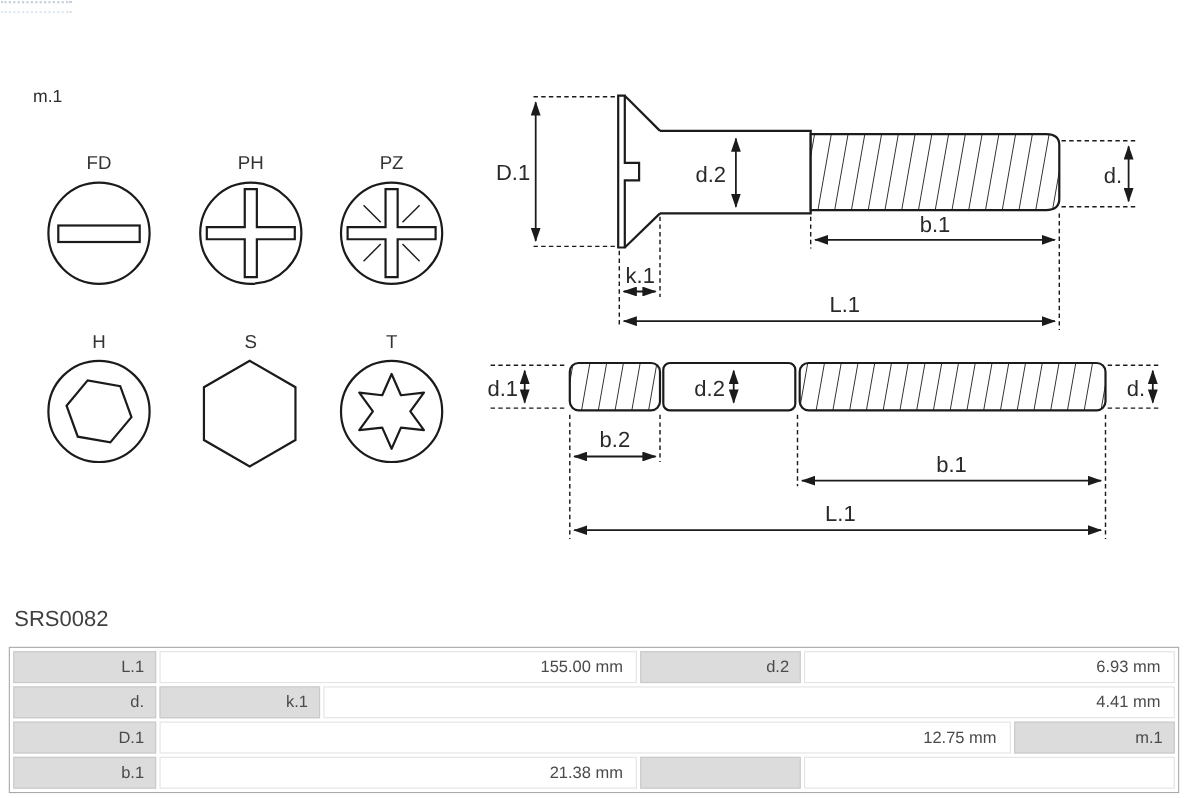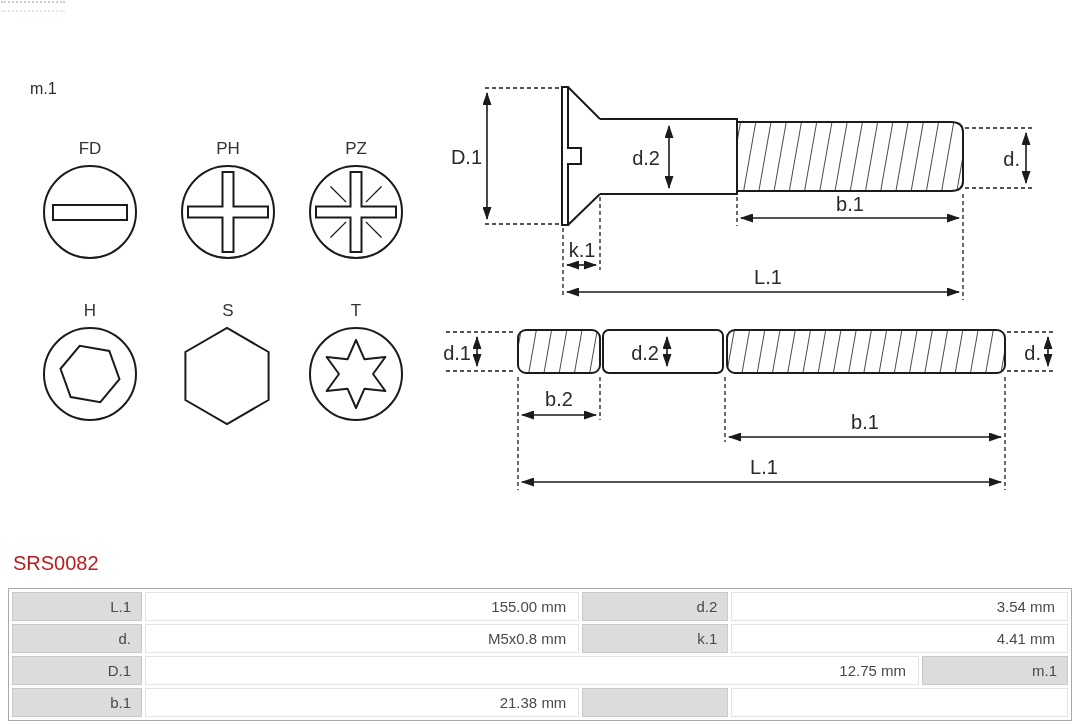--- a/index.html
+++ b/index.html
@@ -7,21 +7,21 @@
     position:relative;width:1080px;height:725px;background:#ffffff;overflow:hidden;
     font-family:"Liberation Sans",sans-serif;
   }
   .abs{position:absolute;}
   #watermark{
     left:1px;top:1px;width:64px;height:7px;
     border-top:2px dotted #b7c4d3;border-bottom:2px dotted #d9e2ec;
     opacity:.8;
   }
   #m1-label{left:30px;top:80px;font-size:16px;color:#2b2b2b;}
-  #part-code{left:13px;top:552px;font-size:20px;color:#b91c1c;}
+  #part-code{left:13px;top:552px;font-size:20px;color:#404040;}
   svg text{font-family:"Liberation Sans",sans-serif;font-size:20px;fill:#2a2a2a;}
   svg text.icon-lab{font-size:17px;fill:#343434;}
   .dim{stroke:#1b1b1b;stroke-width:1.6;fill:none;}
   .ext{stroke:#1b1b1b;stroke-width:1.3;fill:none;stroke-dasharray:4,3;}
   .body-line{stroke:#1b1b1b;stroke-width:2;fill:#ffffff;}
   .body-open{stroke:#1b1b1b;stroke-width:2;fill:#ffffff;}
   .icon-shape{stroke:#1b1b1b;stroke-width:2;fill:#ffffff;}
   .thin{stroke:#1b1b1b;stroke-width:1.3;fill:none;}
   
   #spec-table{
@@ -174,25 +174,24 @@
     </g>
   </svg>
 
   <div id="part-code" class="abs">SRS0082</div>
 
   <div id="spec-table" class="abs">
     <div class="spec-row">
       <div class="cell lab">L.1</div>
       <div class="cell val val1">155.00 mm</div>
       <div class="cell lab lab2">d.2</div>
-      <div class="cell val val2">3.54 mm</div>
+      <div class="cell val val2">6.93 mm</div>
     </div>
     <div class="spec-row">
       <div class="cell lab">d.</div>
-      <div class="cell val val1">M5x0.8 mm</div>
       <div class="cell lab lab2">k.1</div>
       <div class="cell val val2">4.41 mm</div>
     </div>
     <div class="spec-row">
       <div class="cell lab">D.1</div>
       <div class="cell val val1">12.75 mm</div>
       <div class="cell lab lab2">m.1</div>
     </div>
     <div class="spec-row">
       <div class="cell lab">b.1</div>

